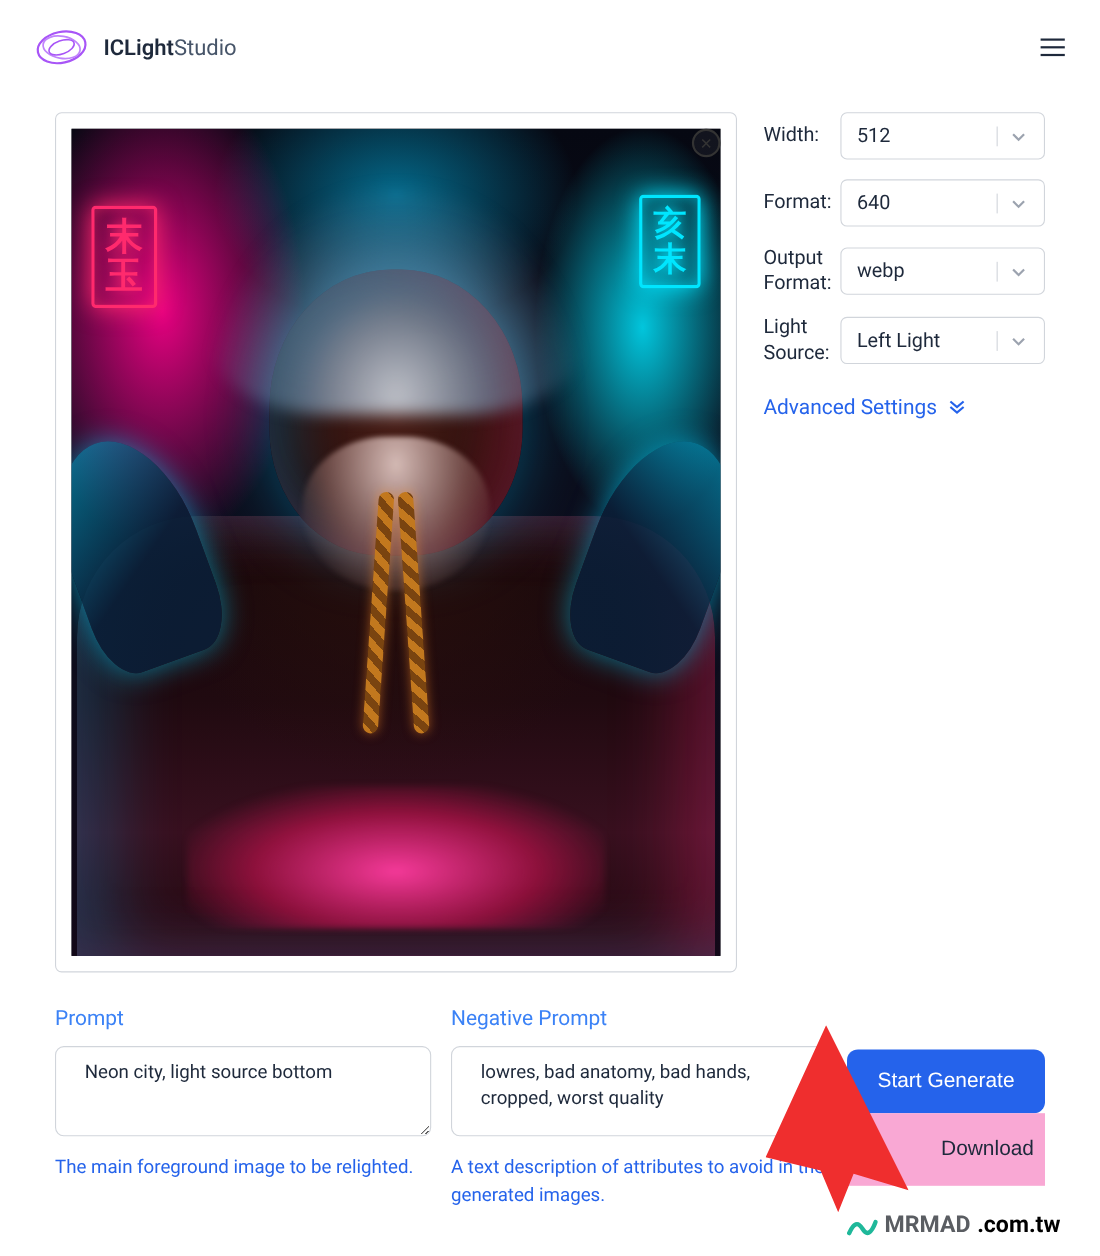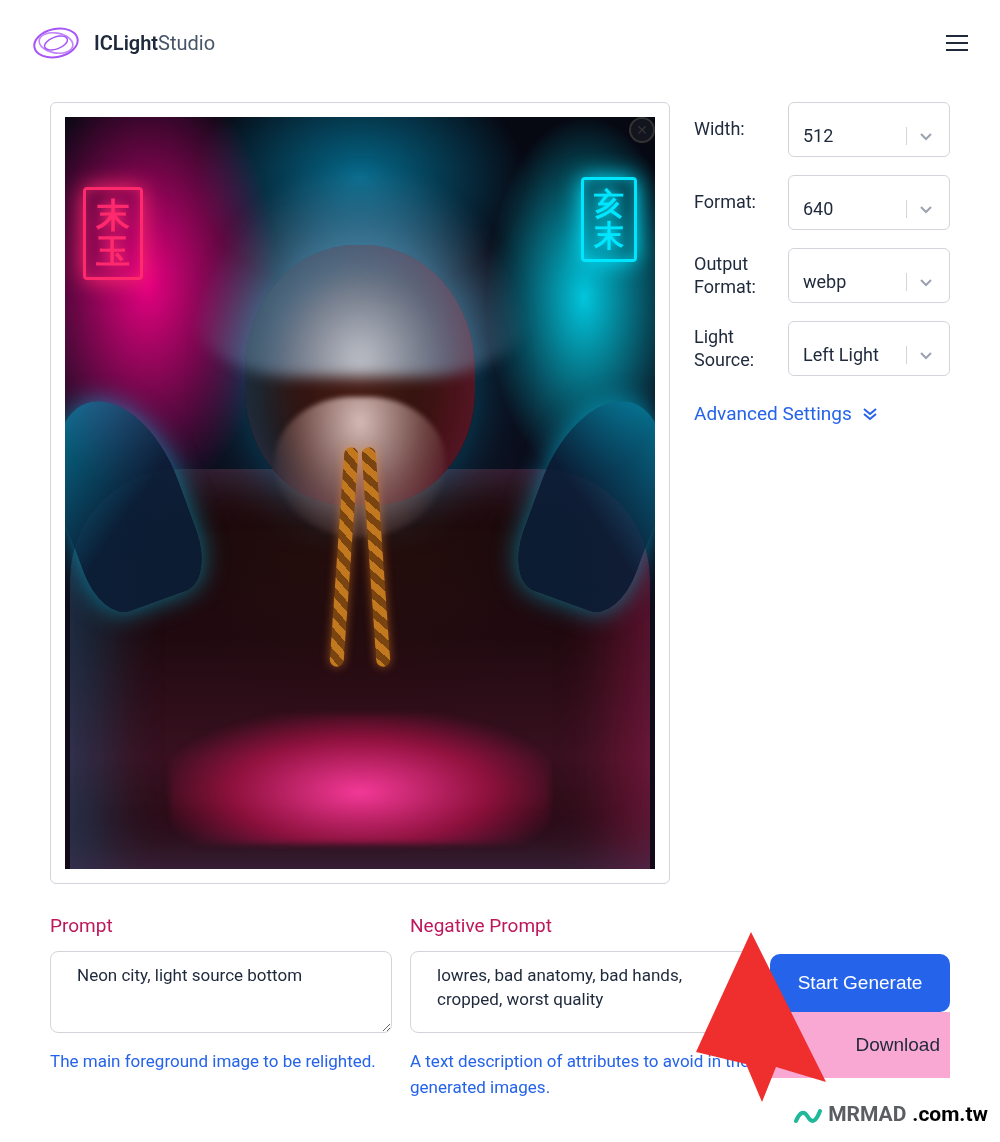--- a/index.html
+++ b/index.html
@@ -90,39 +90,39 @@
     }
     .right-col {
       flex: 1;
       display: flex;
       flex-direction: column;
       gap: 18px;
     }
     .control-row {
       display: flex;
       align-items: center;
-      gap: 24px;
+      gap: 0;
     }
     .control-label {
       font-size: 18px;
       color: #1e293b;
       width: 70px;
       line-height: 1.25;
     }
     .control-label-wide {
       width: 70px;
     }
     .select-box {
       flex: 1;
       display: flex;
       align-items: center;
       justify-content: space-between;
       border: 1px solid #d1d5db;
       border-radius: 6px;
-      padding: 22px 4px 10px 14px;
+      padding: 10px 4px 10px 14px;
       font-size: 18px;
       color: #1e293b;
       cursor: pointer;
       background: #fff;
     }
     .select-arrow {
       border-left: 1px solid #d1d5db;
       padding: 2px 12px;
       color: #9ca3af;
       display: flex;
@@ -142,21 +142,21 @@
       gap: 18px;
       padding: 30px 50px 0 50px;
     }
     .field-col {
       flex: 1;
       display: flex;
       flex-direction: column;
     }
     .field-label {
       font-size: 19px;
-      color: #be185d;
+      color: #3b82f6;
       margin-bottom: 14px;
     }
     .field-input {
       border: 1px solid #d1d5db;
       border-radius: 8px;
       padding: 12px 26px;
       font-size: 17px;
       color: #1e293b;
       font-family: inherit;
       resize: vertical;
@@ -195,21 +195,21 @@
       text-align: right;
     }
     .arrow-svg {
       position: absolute;
       right: 174px;
       bottom: 40px;
       z-index: 10;
     }
     .watermark {
       position: absolute;
-      right: 12px;
+      right: 36px;
       bottom: 16px;
       display: flex;
       align-items: center;
       gap: 6px;
       font-size: 21px;
       font-weight: 700;
       color: #5a5d62;
       z-index: 20;
     }
     .watermark .dim {

